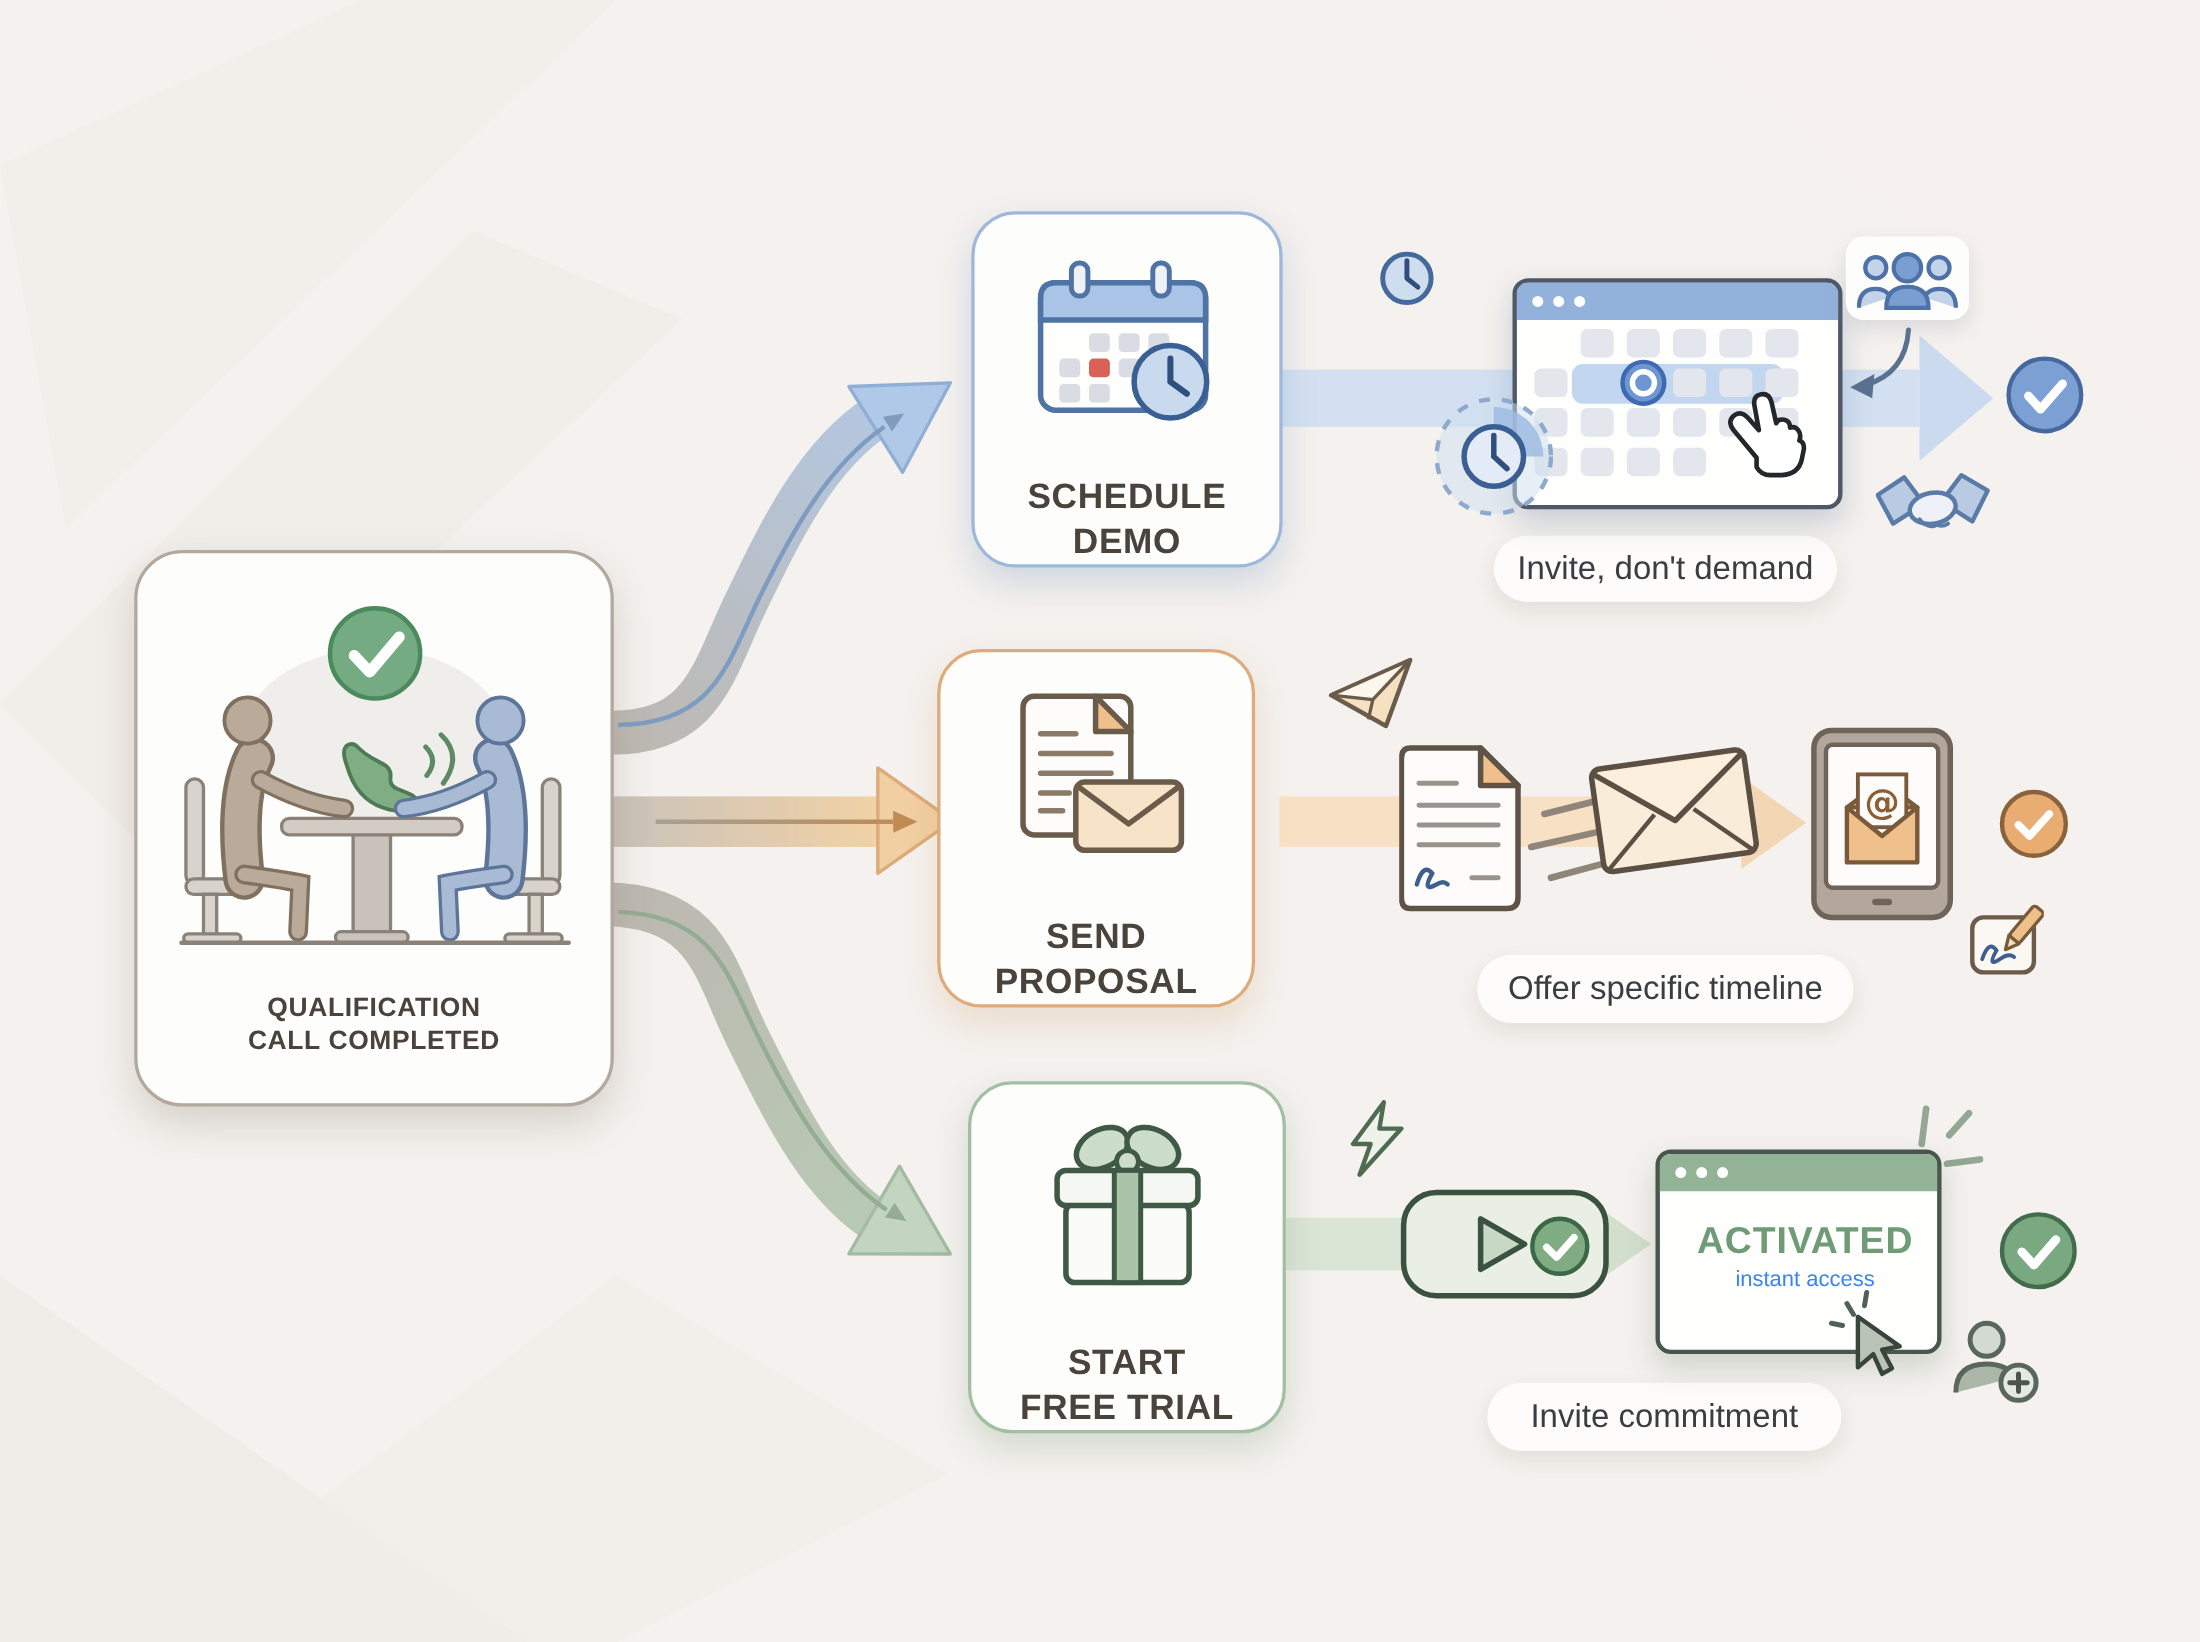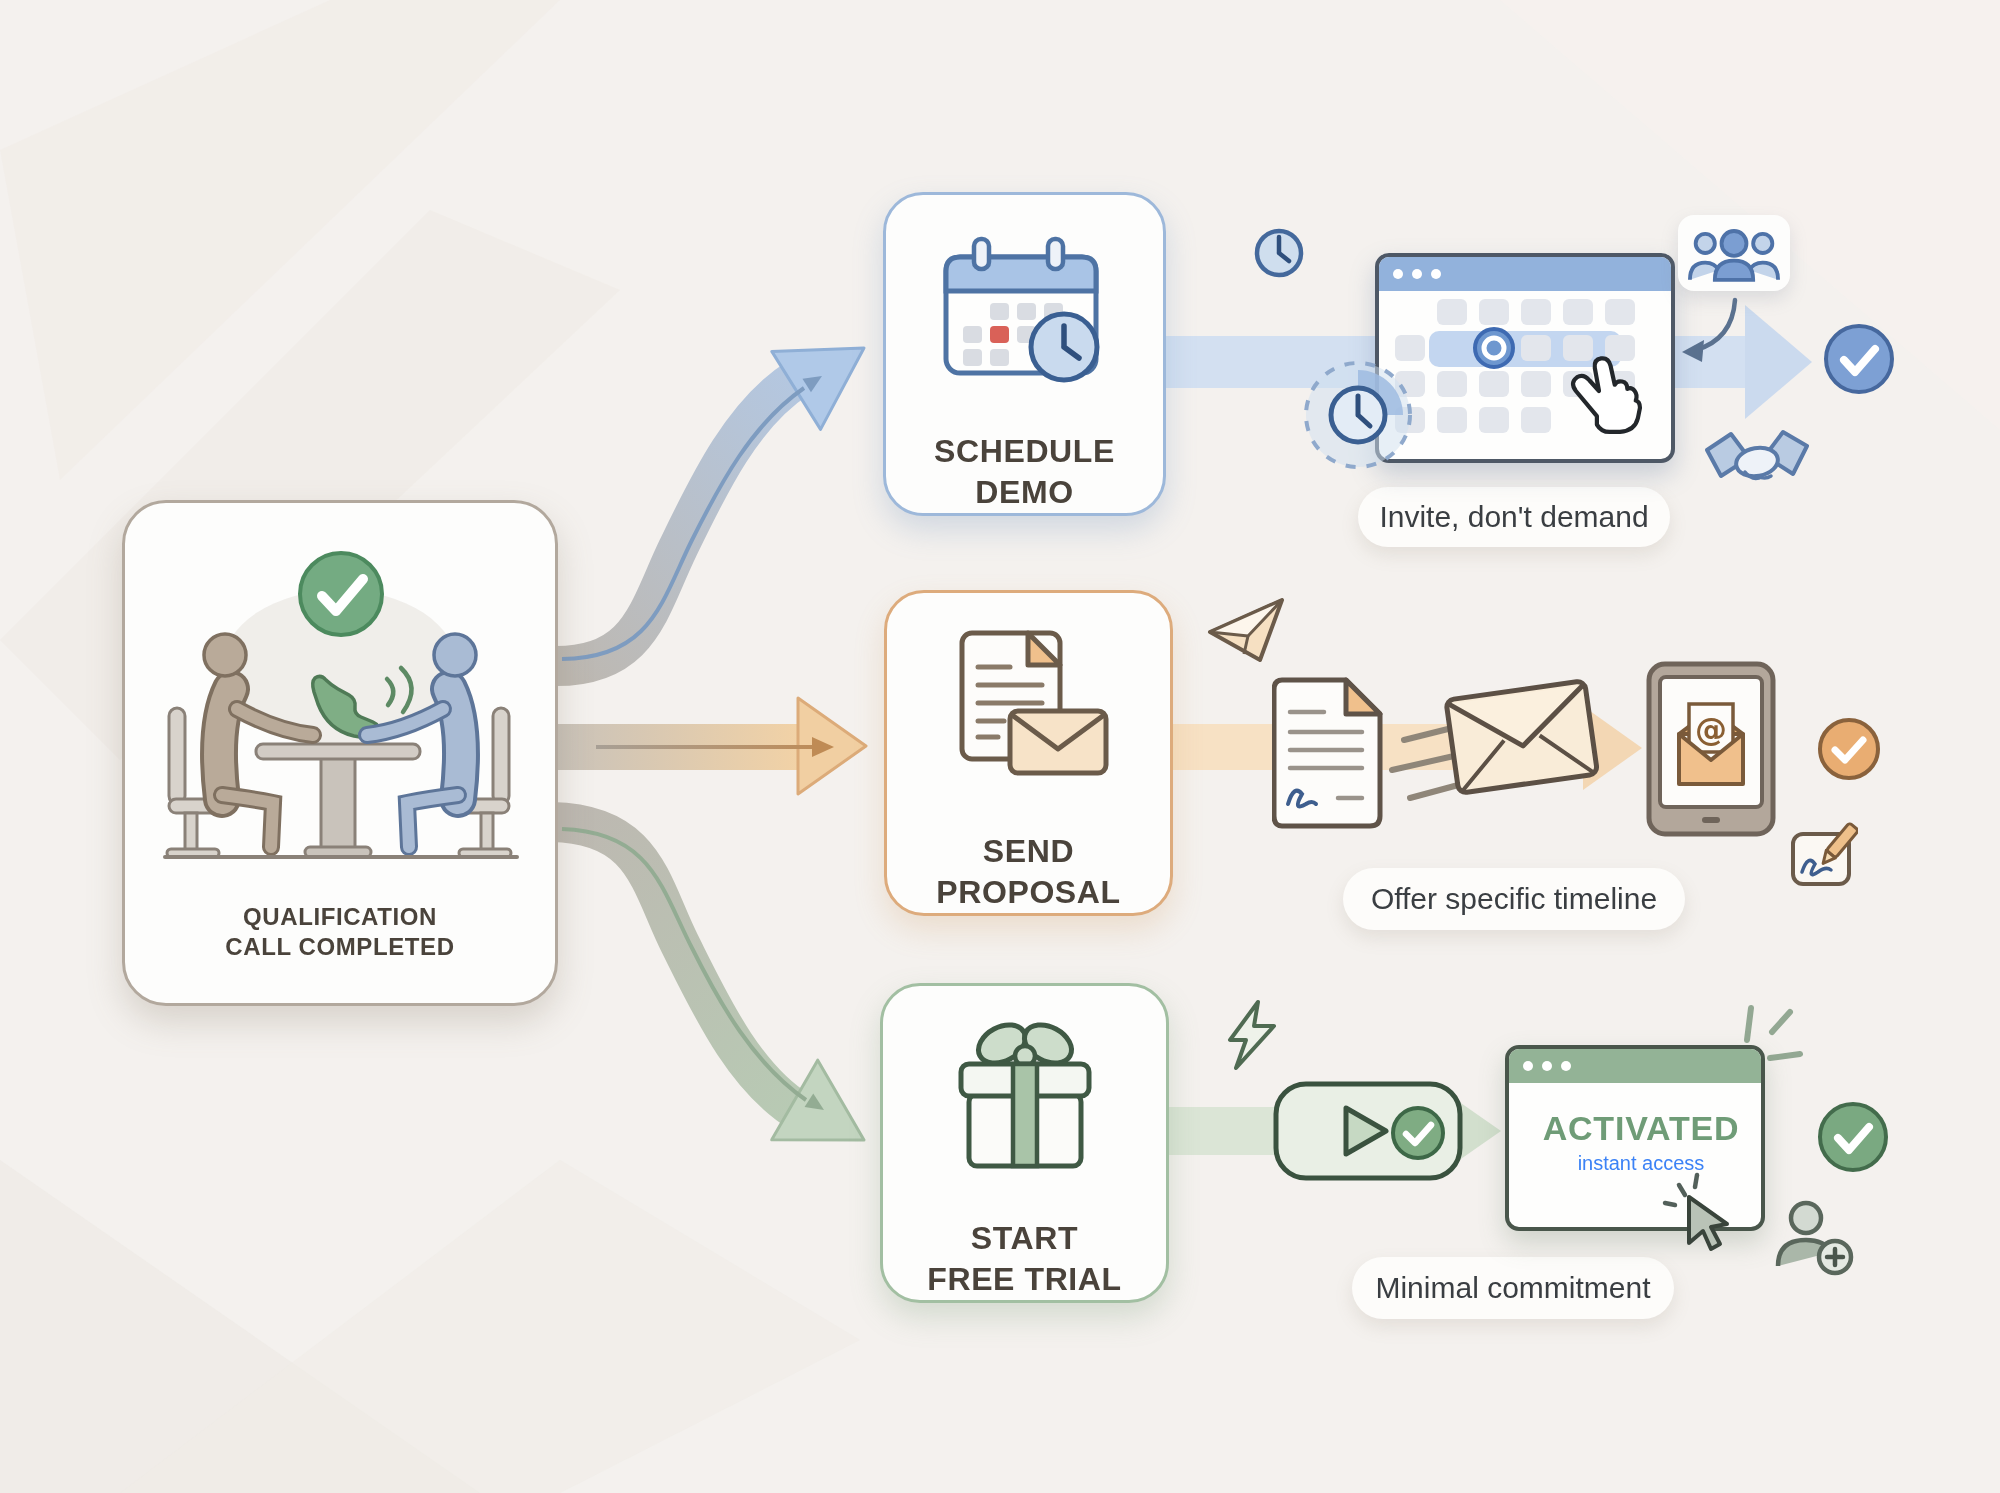--- a/index.html
+++ b/index.html
@@ -204,21 +204,21 @@
           <rect x="58" y="120" width="19" height="17" rx="4"></rect>
       </g>
       <rect x="58" y="97" width="19" height="17" rx="4" fill="#d96158"></rect>
       <circle cx="132" cy="118" r="33" fill="#c9daee" stroke="#3a5f92" stroke-width="5"></circle>
       <path d="M 132 118 L 132 97 M 132 118 L 147 129" fill="none" stroke="#2f4f7d" stroke-width="5.5" stroke-linecap="round"></path>
     </svg>
     <div class="box-label branch-label" style="margin-top:18px;">SCHEDULE
 DEMO</div>
   </div>
 
-  <div class="node-box shadow-orange" style="left: 884px; top: 590px; width: 283px; height: 320px; border-radius: 40px; border-color: rgb(221, 171, 124); gap: 26px;">
+  <div class="node-box shadow-orange" style="left: 852px; top: 590px; width: 283px; height: 320px; border-radius: 40px; border-color: rgb(221, 171, 124); gap: 26px;">
     <svg style="margin-top:34px;" width="178" height="150" viewBox="0 0 178 150">
       <rect x="22" y="6" width="98" height="126" rx="10" fill="#fdfcfa" stroke="#6b5b4a" stroke-width="5"></rect>
       <path d="M 88 6 L 120 38 L 88 38 Z" fill="#f0c08c" stroke="#6b5b4a" stroke-width="5" stroke-linejoin="round"></path>
       <g stroke="#8a7a68" stroke-width="5" stroke-linecap="round">
         <line x1="38" y1="40" x2="70" y2="40"></line>
         <line x1="38" y1="58" x2="102" y2="58"></line>
         <line x1="38" y1="76" x2="102" y2="76"></line>
         <line x1="38" y1="94" x2="64" y2="94"></line>
         <line x1="38" y1="110" x2="58" y2="110"></line>
       </g>
@@ -407,15 +407,15 @@
     <polyline points="22,38 33,50 53,27" fill="none" stroke="#ffffff" stroke-width="8" stroke-linecap="round" stroke-linejoin="round"></polyline>
   </svg>
 
   <svg class="abs" style="left:1772px;top:1198px;" width="86" height="78" viewBox="0 0 86 78">
     <circle cx="34" cy="20" r="15" fill="#d3dad2" stroke="#5a675c" stroke-width="4.5"></circle>
     <path d="M 6 68 Q 6 42 34 42 Q 52 42 60 54" fill="#aab7a9" stroke="#5a675c" stroke-width="4.5"></path>
     <circle cx="63" cy="59" r="16" fill="#e4e9e2" stroke="#5a675c" stroke-width="4.5"></circle>
     <path d="M 55 59 L 71 59 M 63 51 L 63 67" stroke="#4a564c" stroke-width="4.5" stroke-linecap="round"></path>
   </svg>
 
-  <div class="pill" style="left:1352px;top:1257px;width:322px;height:62px;">Minimal commitment</div>
+  <div class="pill" style="left:1352px;top:1257px;width:322px;height:62px;">Invite commitment</div>
 
 </div>
 
 </body></html>

